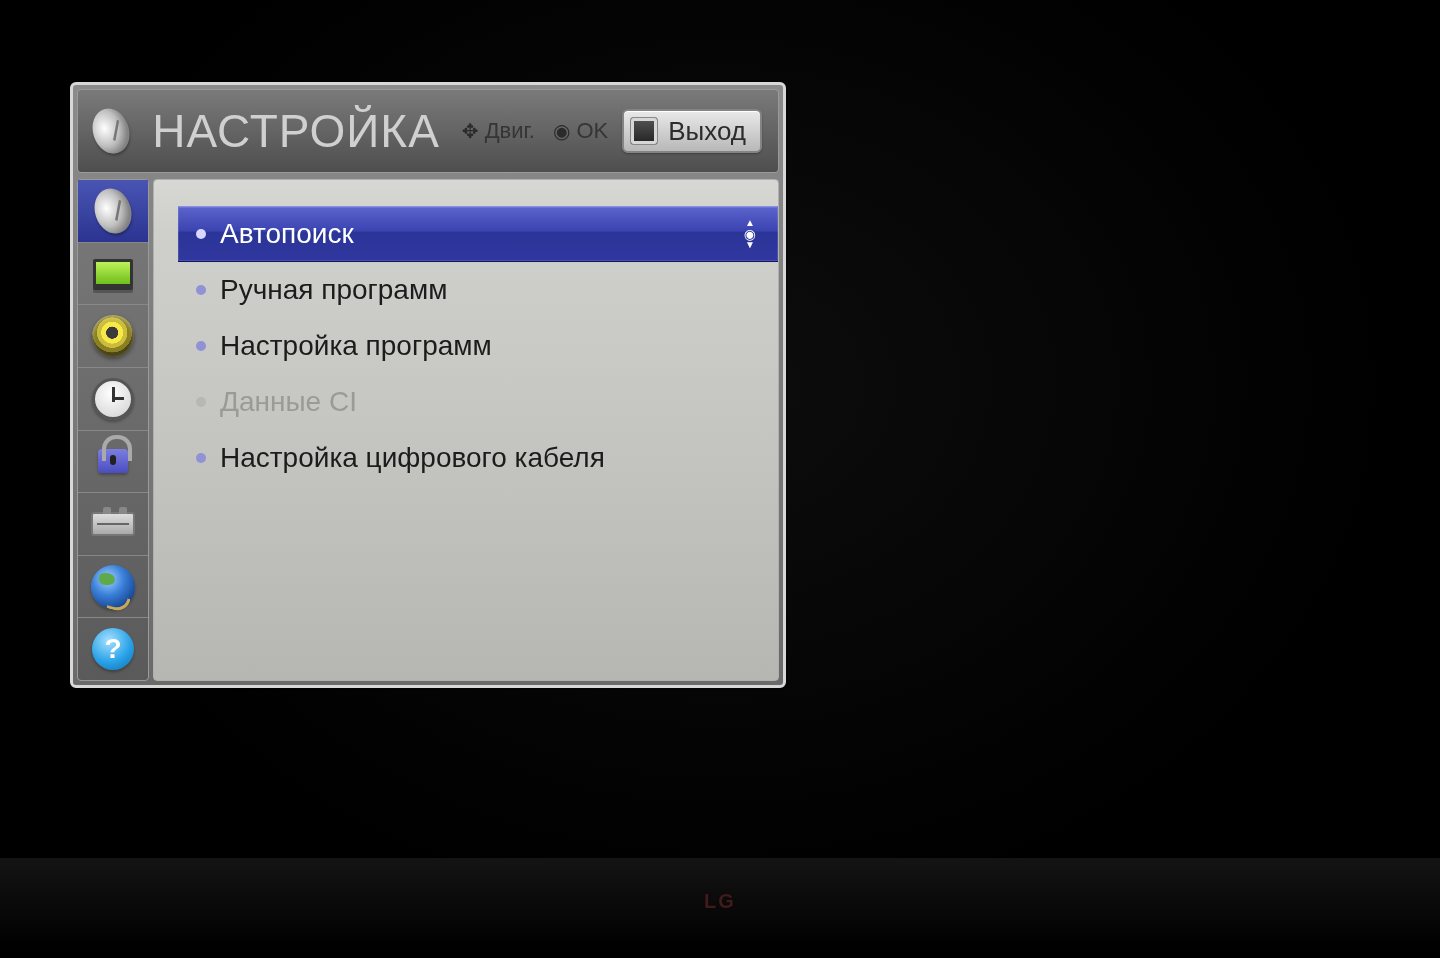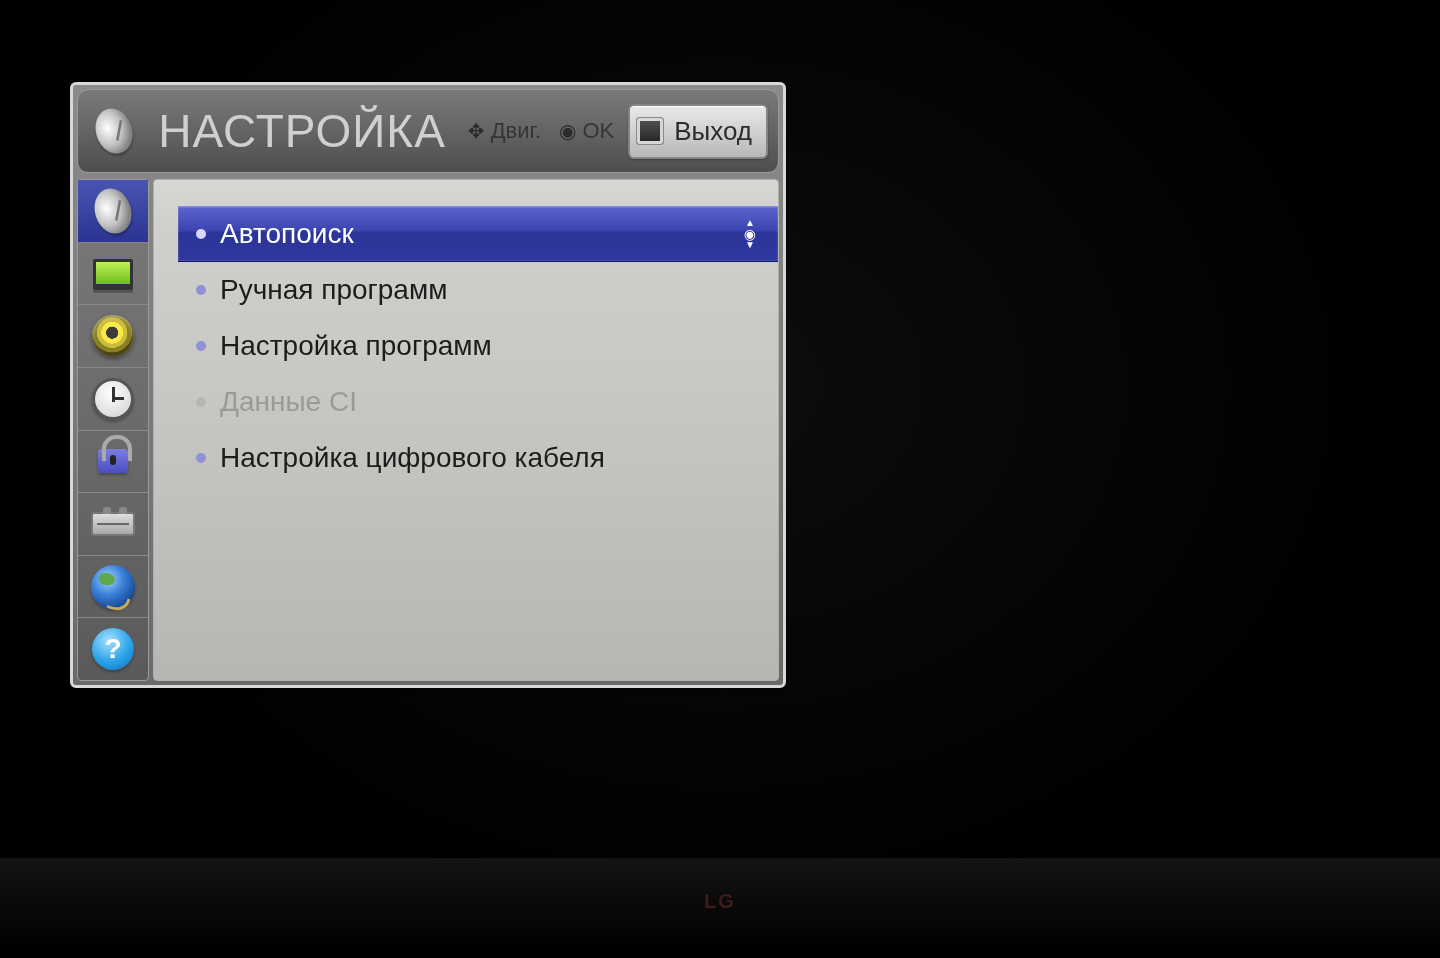--- a/index.html
+++ b/index.html
@@ -32,23 +32,23 @@
     box-shadow: 0 0 2px #000;
     display: flex; flex-direction: column;
     padding: 4px;
   }
 
   
   .osd-header {
     height: 84px;
     background: linear-gradient(#7a7a7a, #4e4e4e);
     border: 1px solid #9a9a9a;
-    border-radius: 11px;
+    border-radius: 4px;
     display: flex; align-items: center;
-    padding: 0 10px 0 6px;
+    padding: 0 16px 0 6px;
     gap: 14px;
   }
   .header-icon {
     width: 66px; height: 66px;
     display: flex; align-items: center; justify-content: center;
   }
   .header-title {
     color: #d0d0d0;
     font-size: 46px;
     font-weight: 400;
@@ -58,21 +58,21 @@
   .header-hints {
     display: flex; align-items: center; gap: 18px;
     margin-left: 8px;
     color: #353535;
     font-size: 22px;
   }
   .hint { display: flex; align-items: center; gap: 6px; }
   .hint .sym { color: #2b2b2b; font-size: 20px; }
   .exit-btn {
     margin-left: auto;
-    height: 55px;
+    height: 44px;
     background: linear-gradient(#e9e9e9, #b8b8b8);
     border: 2px solid #848484;
     border-radius: 6px;
     display: flex; align-items: center; gap: 10px;
     padding: 0 14px 0 6px;
     color: #2c2c2c;
     font-size: 26px;
     box-shadow: inset 0 1px 0 #fff, 0 1px 2px rgba(0,0,0,.3);
   }
   .exit-key {

